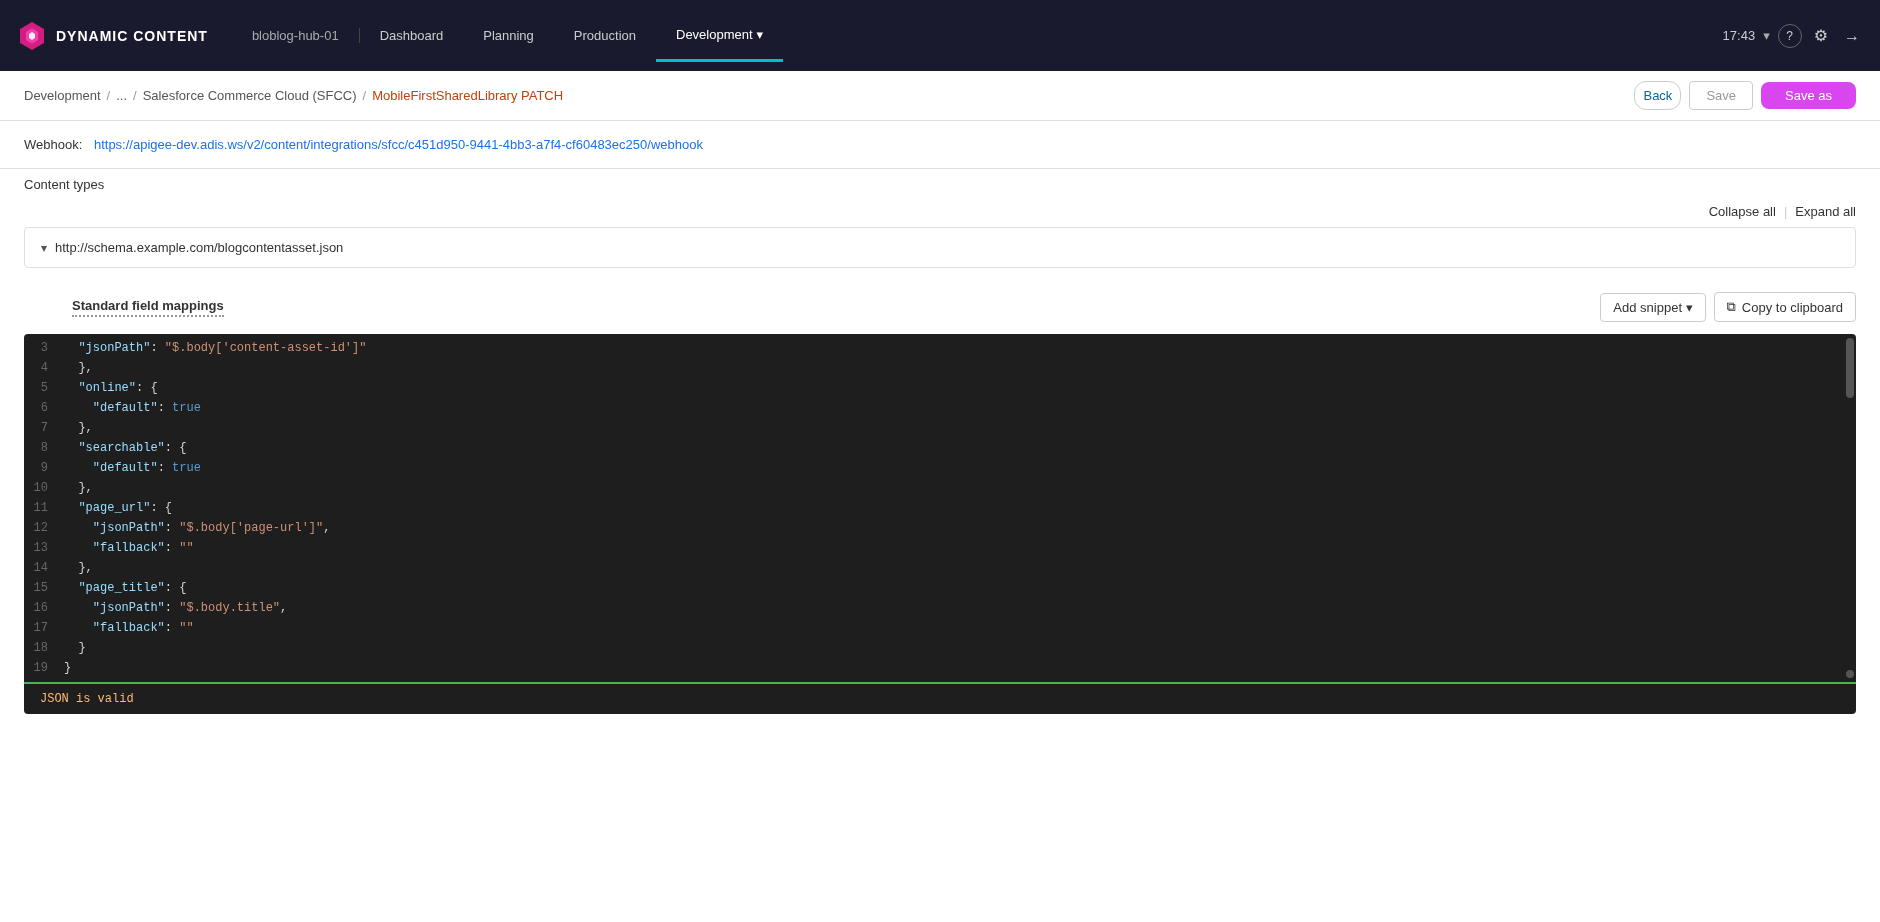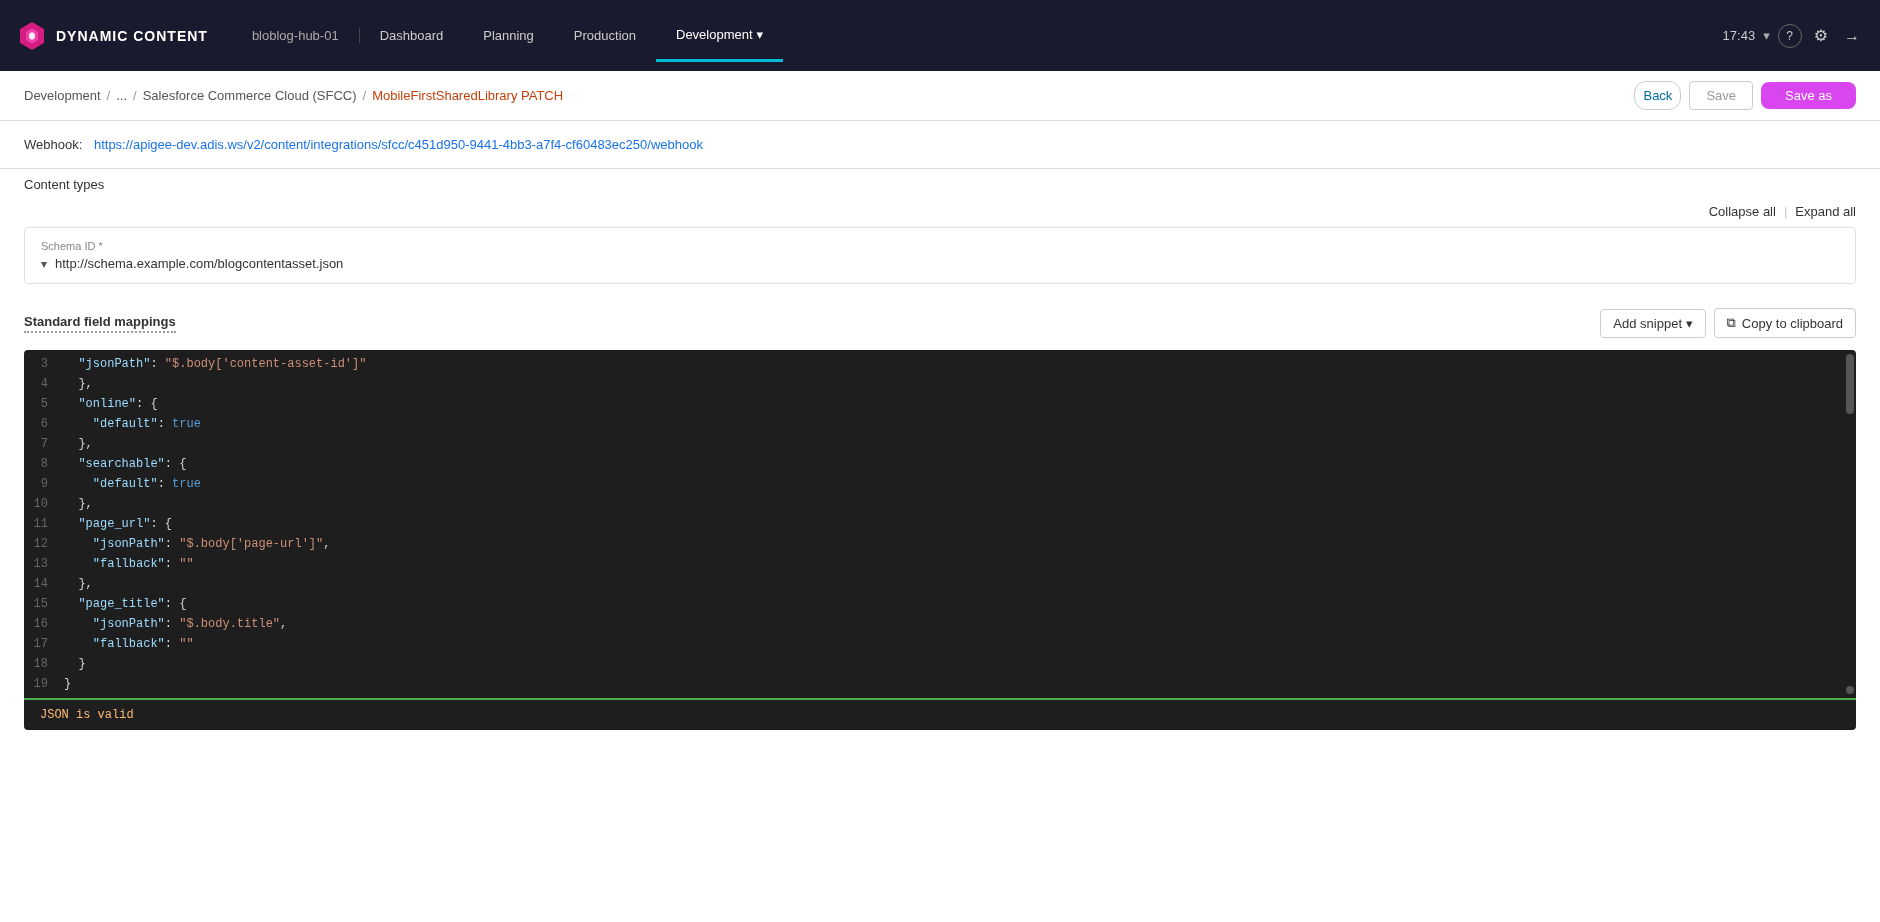--- a/index.html
+++ b/index.html
@@ -57,21 +57,21 @@
     .schema-id-label { font-size: 11px; color: #888; margin-bottom: 4px; }
     .schema-value-row { display: flex; align-items: center; gap: 8px; }
     .chevron-icon { color: #555; font-size: 12px; cursor: pointer; }
     .schema-value { font-size: 13px; color: #333; }
 
     
     .field-mappings-header {
       display: flex; align-items: center; justify-content: space-between;
       padding: 24px 24px 12px;
     }
-    .field-mappings-title { font-size: 13px; font-weight: 600; color: #333; border-bottom: 2px dotted #999; padding-bottom: 2px; }
+    .field-mappings-title { font-size: 13px; font-weight: 600; color: #333; border-bottom: 2px dotted #999; padding-bottom: 2px; margin-left: 48px; }
     .field-mappings-actions { display: flex; align-items: center; gap: 8px; }
     .btn-add-snippet {
       display: flex; align-items: center; gap: 4px;
       background: none; border: 1px solid #ccc; border-radius: 4px;
       padding: 6px 12px; cursor: pointer; font-size: 13px; color: #333;
     }
     .btn-copy {
       display: flex; align-items: center; gap: 6px;
       background: none; border: 1px solid #ccc; border-radius: 4px;
       padding: 6px 12px; cursor: pointer; font-size: 13px; color: #333;
@@ -171,21 +171,20 @@
 </div>
 
 <div class="collapse-controls">
   <button class="collapse-link">Collapse all</button>
   <span class="collapse-sep">|</span>
   <button class="collapse-link">Expand all</button>
 </div>
 
 <div class="schema-container">
   <div class="schema-row">
-    <div class="schema-id-label">Schema ID *</div>
     <div class="schema-value-row">
       <span class="chevron-icon">▾</span>
       <span class="schema-value">http://schema.example.com/blogcontentasset.json</span>
     </div>
   </div>
 </div>
 
 <div class="field-mappings-header">
   <span class="field-mappings-title">Standard field mappings</span>
   <div class="field-mappings-actions">

